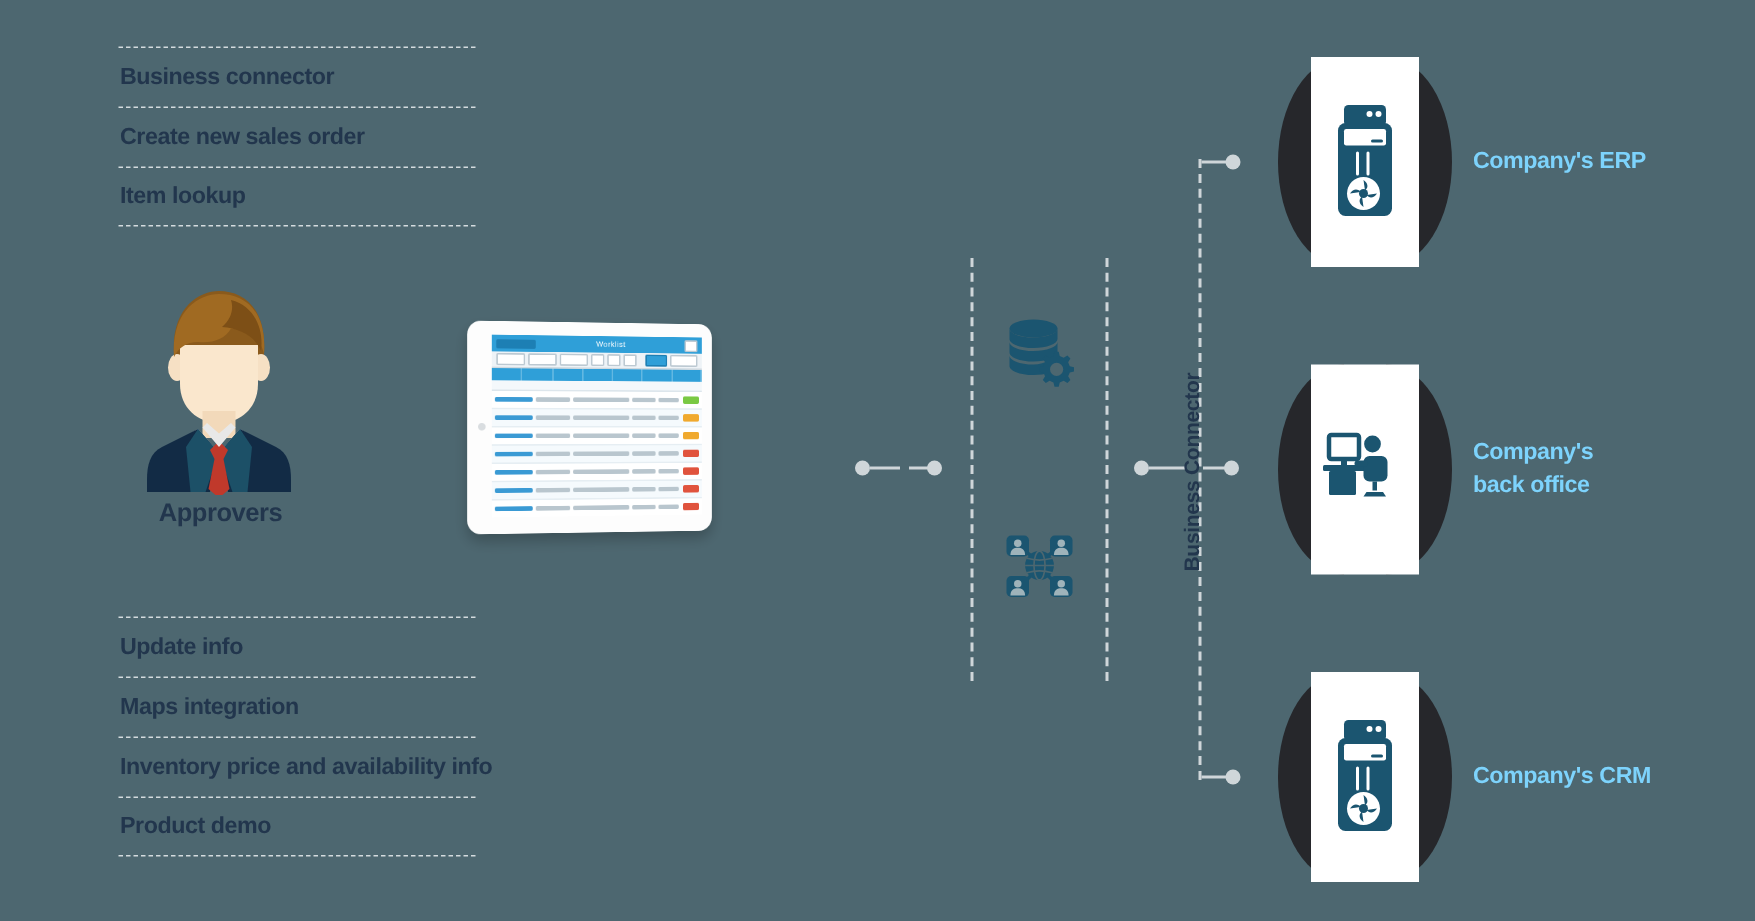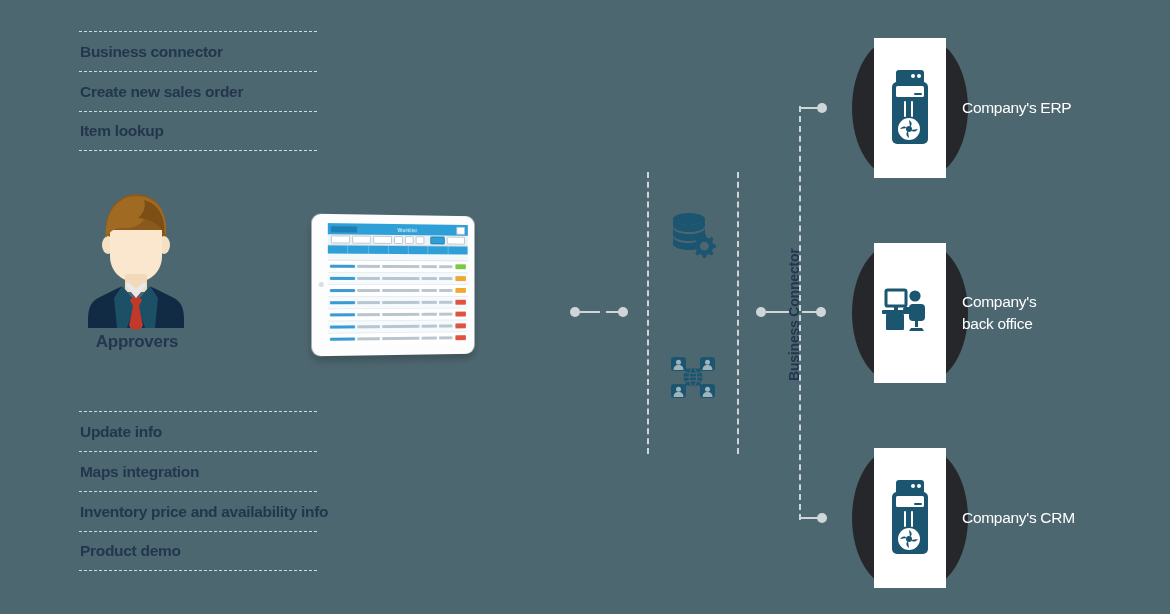--- a/index.html
+++ b/index.html
@@ -48,21 +48,21 @@
     white-space: nowrap;
     color: #22364d;
     font-size: 15.5px;
     font-weight: 600;
     letter-spacing: -0.3px;
   }
 
   
   #approver-block {
     position: absolute;
-    left: 78px;
+    left: 88px;
     top: 190px;
     width: 120px;
     height: 175px;
   }
   #avatar {
     position: absolute;
     left: 0;
     top: 0;
     width: 115px;
     height: 140px;
@@ -373,26 +373,26 @@
     background: #ffffff;
   }
   .sys-icon {
     position: absolute;
     left: 50%;
     top: 50%;
     transform: translate(-50%, -50%);
   }
   .sys-label {
     position: absolute;
-    left: 110px;
+    left: 130px;
     top: 50%;
     transform: translateY(-50%);
-    color: #ffffff;
+    color: #7dd3fc;
     font-size: 15.5px;
-    font-weight: 400;
+    font-weight: 700;
     letter-spacing: -0.3px;
     line-height: 1.42;
     width: 185px;
   }
   .sys-label .l2 { display: block; }
 </style>
 </head>
 <body>
 
 <div class="stage">

